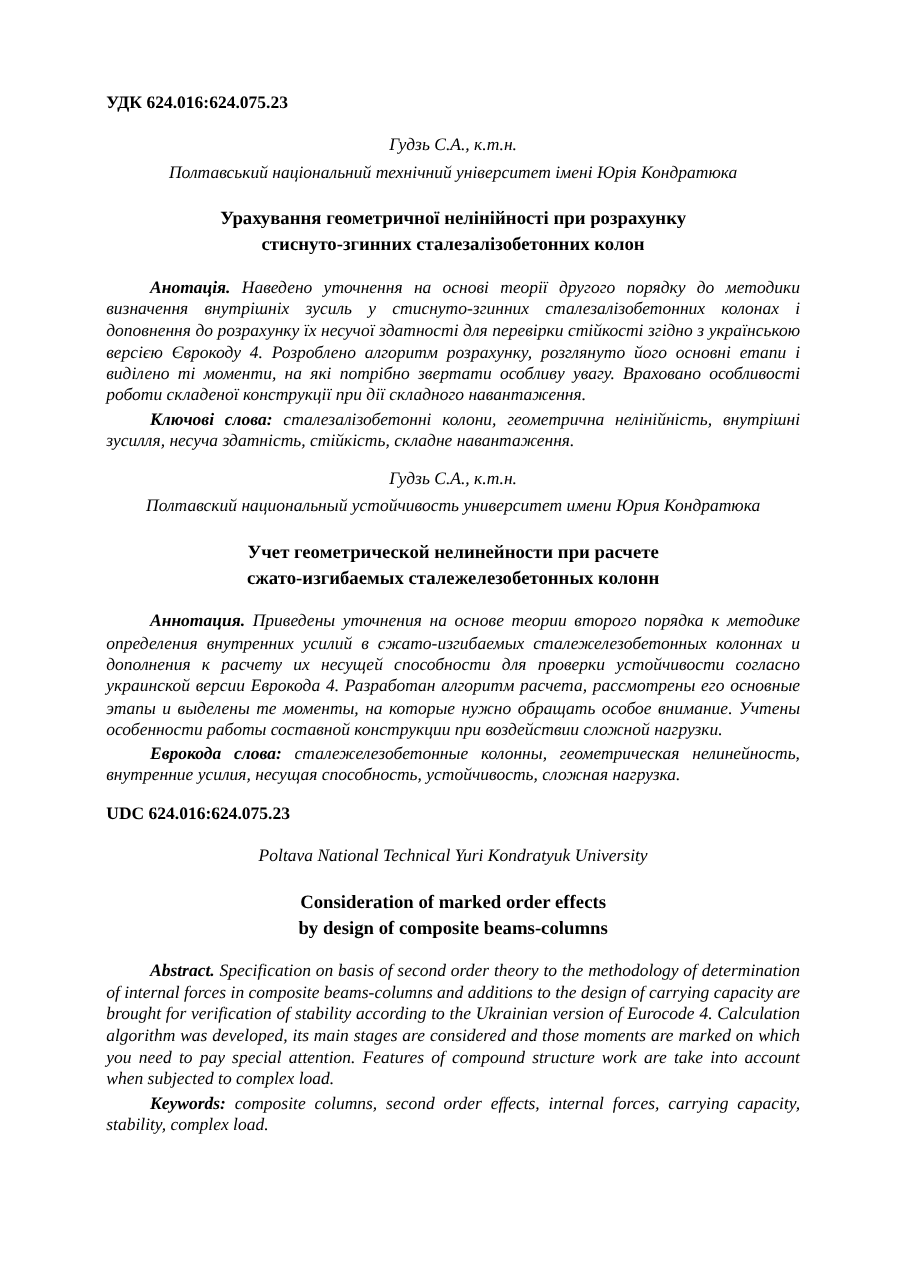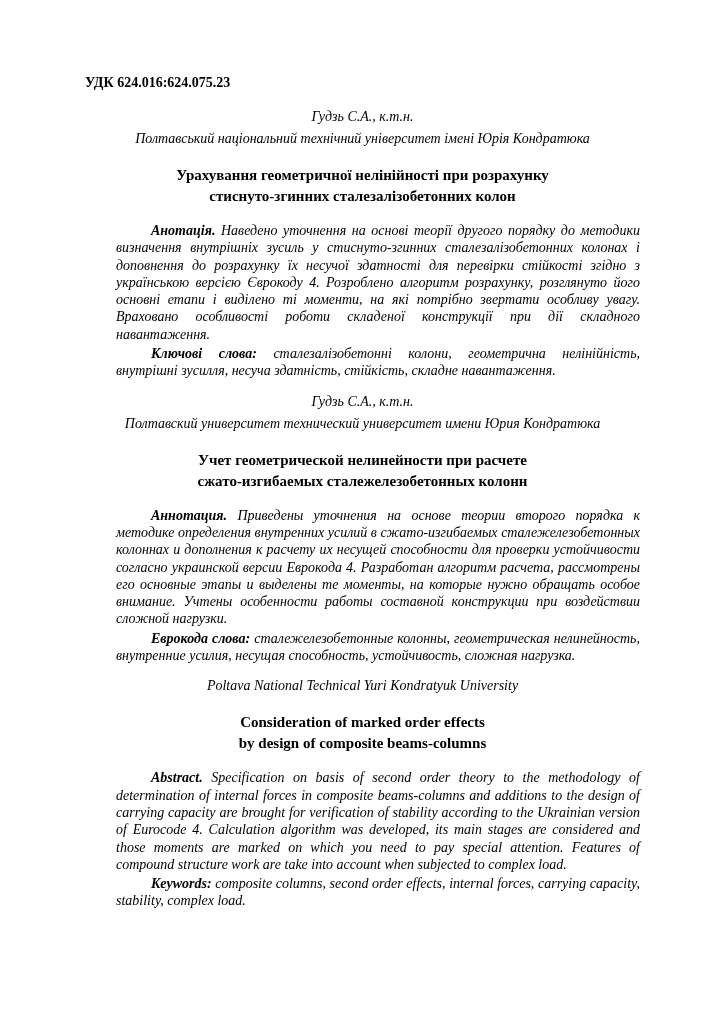--- a/index.html
+++ b/index.html
@@ -38,21 +38,20 @@
     line-height: 21px;
     margin-top: 15px;
     margin-bottom: 15px;
   }
   p.body {
     font-size: 14px;
     font-style: italic;
     line-height: 17.3px;
     text-align: justify;
     text-indent: 35px;
-    margin-left: 31px;
   }
   p.body .label { font-weight: bold; }
   p.keywords { margin-top: 2px; }
 </style>
 </head>
 <body>
 
 <div class="page">
 
   <div class="udc">УДК 624.016:624.075.23</div>
@@ -66,32 +65,33 @@
     <div>Урахування геометричної нелінійності при розрахунку</div>
     <div>стиснуто-згинних сталезалізобетонних колон</div>
   </div>
 
   <p class="body"><span class="label">Анотація.</span> <span>Наведено уточнення на основі теорії другого порядку до методики визначення внутрішніх зусиль у стиснуто-згинних сталезалізобетонних колонах і доповнення до розрахунку їх несучої здатності для перевірки стійкості згідно з українською версією Єврокоду 4. Розроблено алгоритм розрахунку, розглянуто його основні етапи і виділено ті моменти, на які потрібно звертати особливу увагу. Враховано особливості роботи складеної конструкції при дії складного навантаження.</span></p>
 
   <p class="body keywords"><span class="label">Ключові слова:</span> <span>сталезалізобетонні колони, геометрична нелінійність, внутрішні зусилля, несуча здатність, стійкість, складне навантаження.</span></p>
 
   <div class="byline">
     <div>Гудзь С.А., к.т.н.</div>
-    <div>Полтавский университет технический университет имени Юрия Кондратюка</div>
+    <div>Полтавский национальный устойчивость университет имени Юрия Кондратюка</div>
   </div>
 
   <div class="title">
     <div>Учет геометрической нелинейности при расчете</div>
     <div>сжато-изгибаемых сталежелезобетонных колонн</div>
   </div>
 
   <p class="body"><span class="label">Аннотация.</span> <span>Приведены уточнения на основе теории второго порядка к методике определения внутренних усилий в сжато-изгибаемых сталежелезобетонных колоннах и дополнения к расчету их несущей способности для проверки устойчивости согласно украинской версии Еврокода 4. Разработан алгоритм расчета, рассмотрены его основные этапы и выделены те моменты, на которые нужно обращать особое внимание. Учтены особенности работы составной конструкции при воздействии сложной нагрузки.</span></p>
 
   <p class="body keywords"><span class="label">Еврокода слова:</span> <span>сталежелезобетонные колонны, геометрическая нелинейность, внутренние усилия, несущая способность, устойчивость, сложная нагрузка.</span></p>
 
+  <div class="udc en">UDC 624.016:624.075.23</div>
 
   <div class="byline">
     <div>Poltava National Technical Yuri Kondratyuk University</div>
   </div>
 
   <div class="title">
     <div>Consideration of marked order effects</div>
     <div>by design of composite beams-columns</div>
   </div>
 

